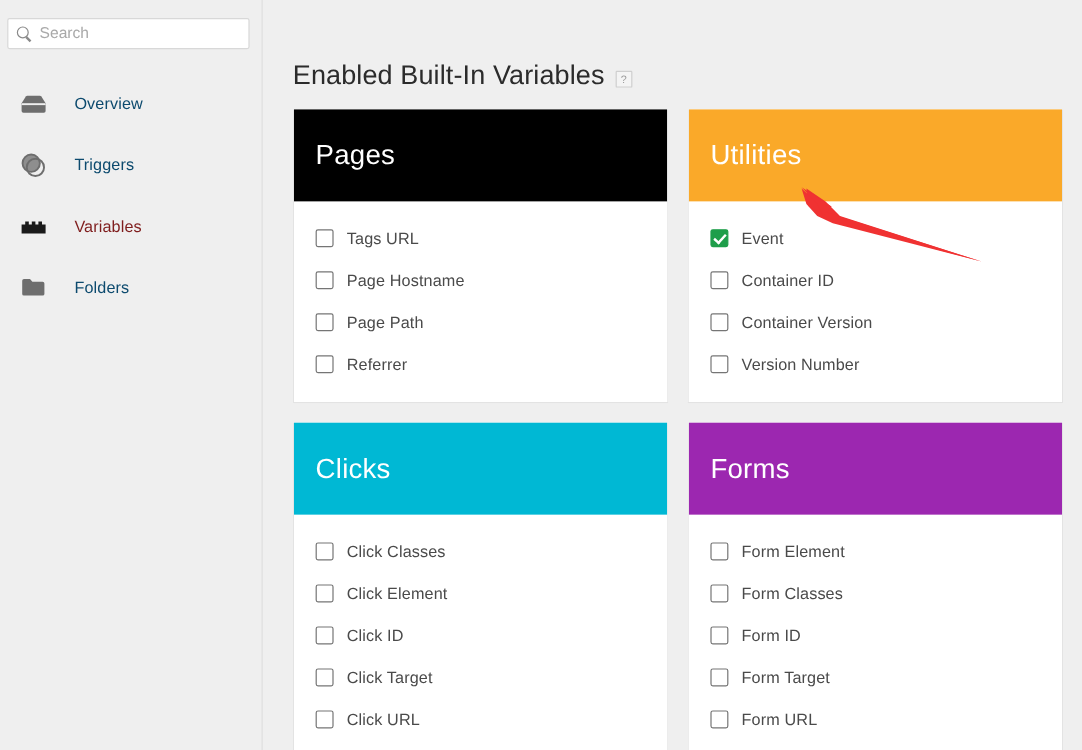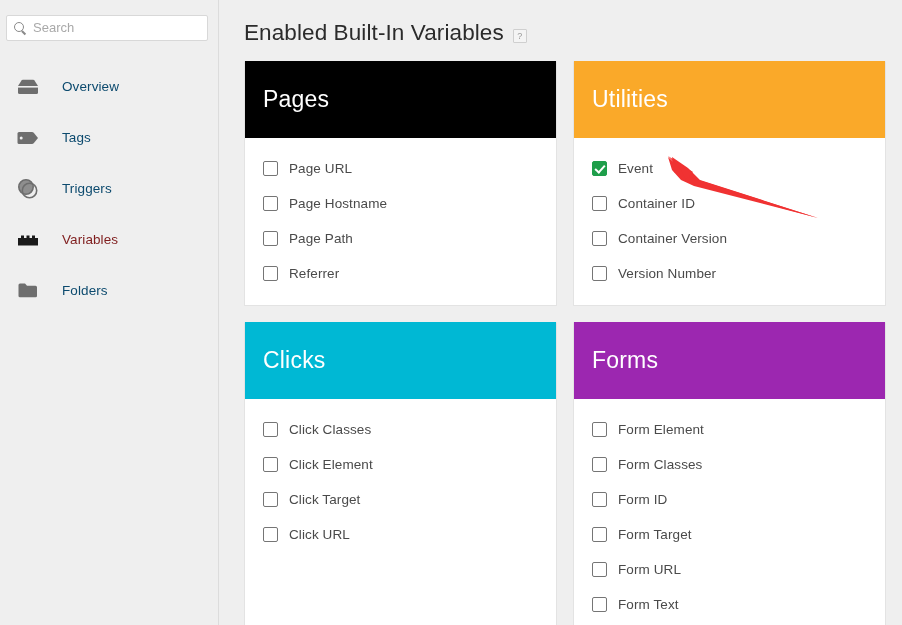--- a/index.html
+++ b/index.html
@@ -102,20 +102,21 @@
     height: 625px;
     padding: 14px 16px 0 25px;
     background: #efefef;
     overflow: hidden;
   }
   .page-title-row {
     display: flex;
     align-items: center;
     height: 38px;
     margin-bottom: 9px;
+    margin-top: 30px;
   }
   .page-title {
     font-size: 22.5px;
     color: #2b2b2b;
     font-weight: normal;
     letter-spacing: .1px;
   }
   .help-badge {
     margin-left: 9px;
     width: 14px; height: 14px;
@@ -221,30 +222,20 @@
         <span class="nav-icon">
           <svg width="22" height="16" viewBox="0 0 22 16">
             <path d="M1 7 L4.5 1.5 Q5 0.8 5.8 0.8 L16.2 0.8 Q17 0.8 17.5 1.5 L21 7 L21 13.5
                      Q21 15 19.5 15 L2.5 15 Q1 15 1 13.5 Z" fill="#6e6e6e"></path>
             <rect x="1" y="7" width="20" height="1.6" fill="#efefef"></rect>
           </svg>
         </span>
         <span class="nav-label">Overview</span>
       </div>
 
-      <div class="nav-item">
-        <span class="nav-icon">
-          <svg width="24" height="14" viewBox="0 0 24 14">
-            <path d="M1.5 2.5 Q1.5 1 3 1 L16 1 Q17 1 17.7 1.8 L22 7 L17.7 12.2
-                     Q17 13 16 13 L3 13 Q1.5 13 1.5 11.5 Z" fill="#6e6e6e"></path>
-            <circle cx="5.2" cy="7" r="1.5" fill="#efefef"></circle>
-          </svg>
-        </span>
-        <span class="nav-label">Tags</span>
-      </div>
 
       <div class="nav-item">
         <span class="nav-icon">
           <svg width="22" height="22" viewBox="0 0 22 22">
             <circle cx="9" cy="9" r="7.2" fill="none" stroke="#6e6e6e" stroke-width="1.6"></circle>
             <circle cx="12.5" cy="12.5" r="7.2" fill="none" stroke="#6e6e6e" stroke-width="1.6"></circle>
             <path d="M9 1.8 A7.2 7.2 0 0 1 9 16.2 A7.2 7.2 0 0 1 9 1.8 Z" fill="#6e6e6e" opacity="0.75"></path>
           </svg>
         </span>
         <span class="nav-label">Triggers</span>
@@ -282,21 +273,21 @@
 
     <div class="card-grid">
 
       <section class="card">
         <div class="card-header" style="background:#000000">
           <h2>Pages</h2>
         </div>
         <div class="card-body">
           <div class="opt-row">
             <span class="cbox"></span>
-            <span class="opt-label">Page URL</span>
+            <span class="opt-label">Tags URL</span>
           </div>
           <div class="opt-row">
             <span class="cbox"></span>
             <span class="opt-label">Page Hostname</span>
           </div>
           <div class="opt-row">
             <span class="cbox"></span>
             <span class="opt-label">Page Path</span>
           </div>
           <div class="opt-row">
@@ -335,20 +326,24 @@
           <h2>Clicks</h2>
         </div>
         <div class="card-body">
           <div class="opt-row">
             <span class="cbox"></span>
             <span class="opt-label">Click Classes</span>
           </div>
           <div class="opt-row">
             <span class="cbox"></span>
             <span class="opt-label">Click Element</span>
+          </div>
+          <div class="opt-row">
+            <span class="cbox"></span>
+            <span class="opt-label">Click ID</span>
           </div>
           <div class="opt-row">
             <span class="cbox"></span>
             <span class="opt-label">Click Target</span>
           </div>
           <div class="opt-row">
             <span class="cbox"></span>
             <span class="opt-label">Click URL</span>
           </div>
         </div>

